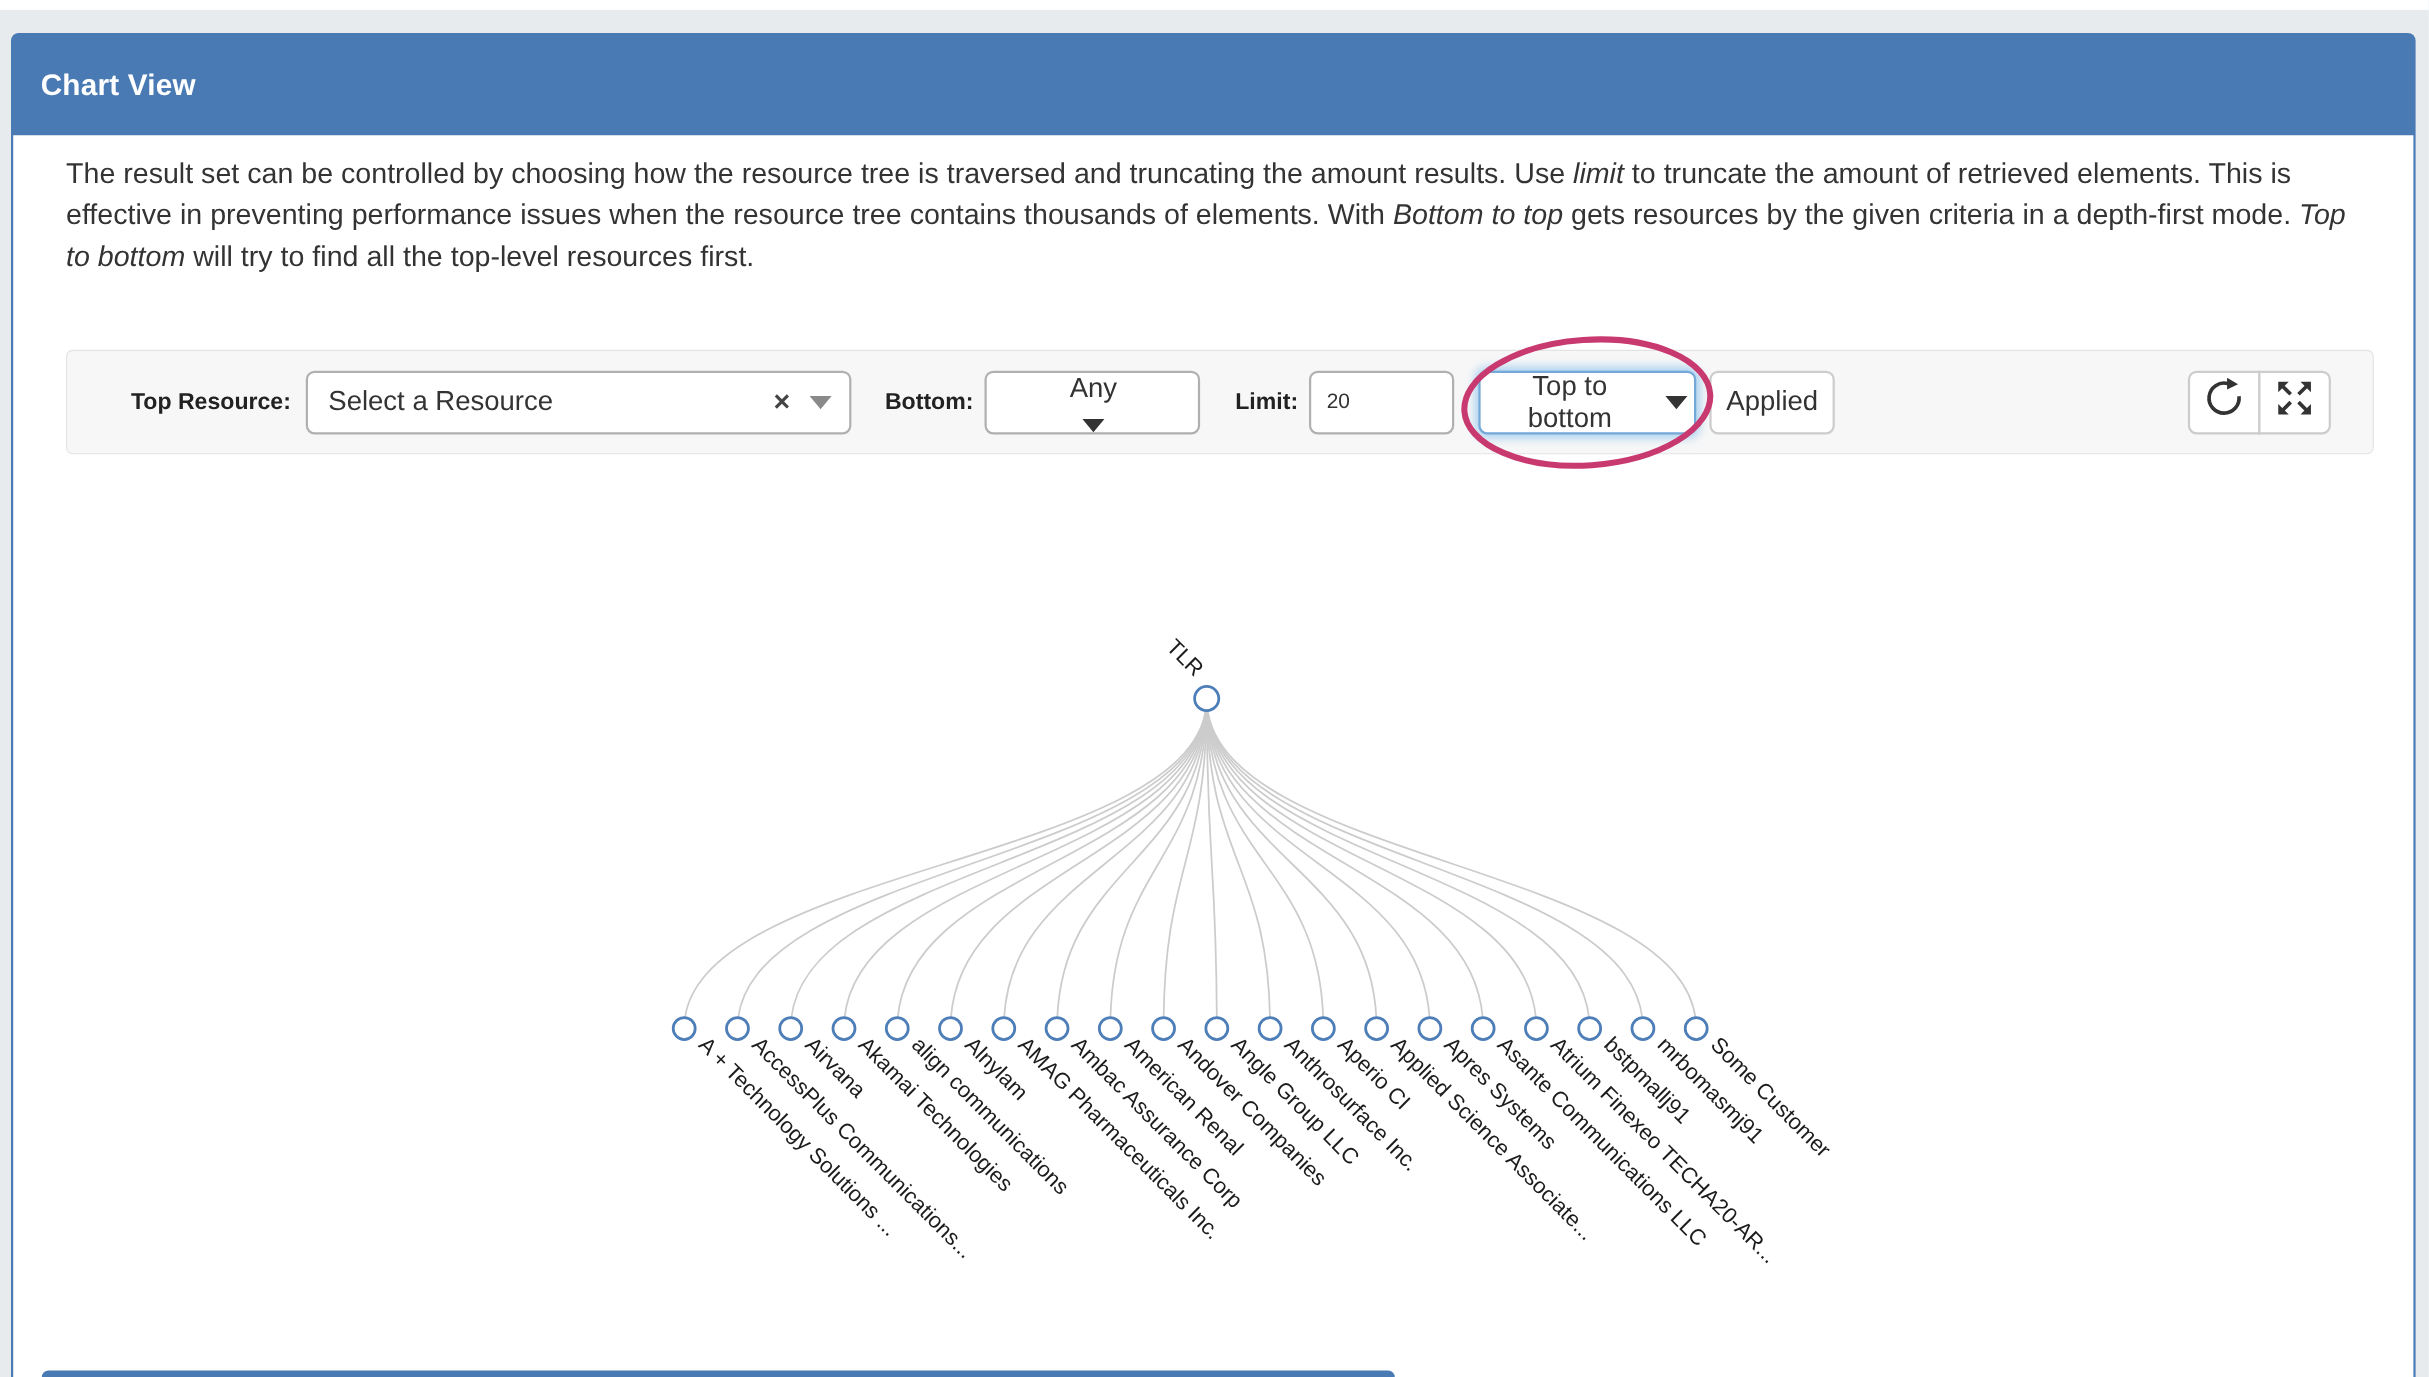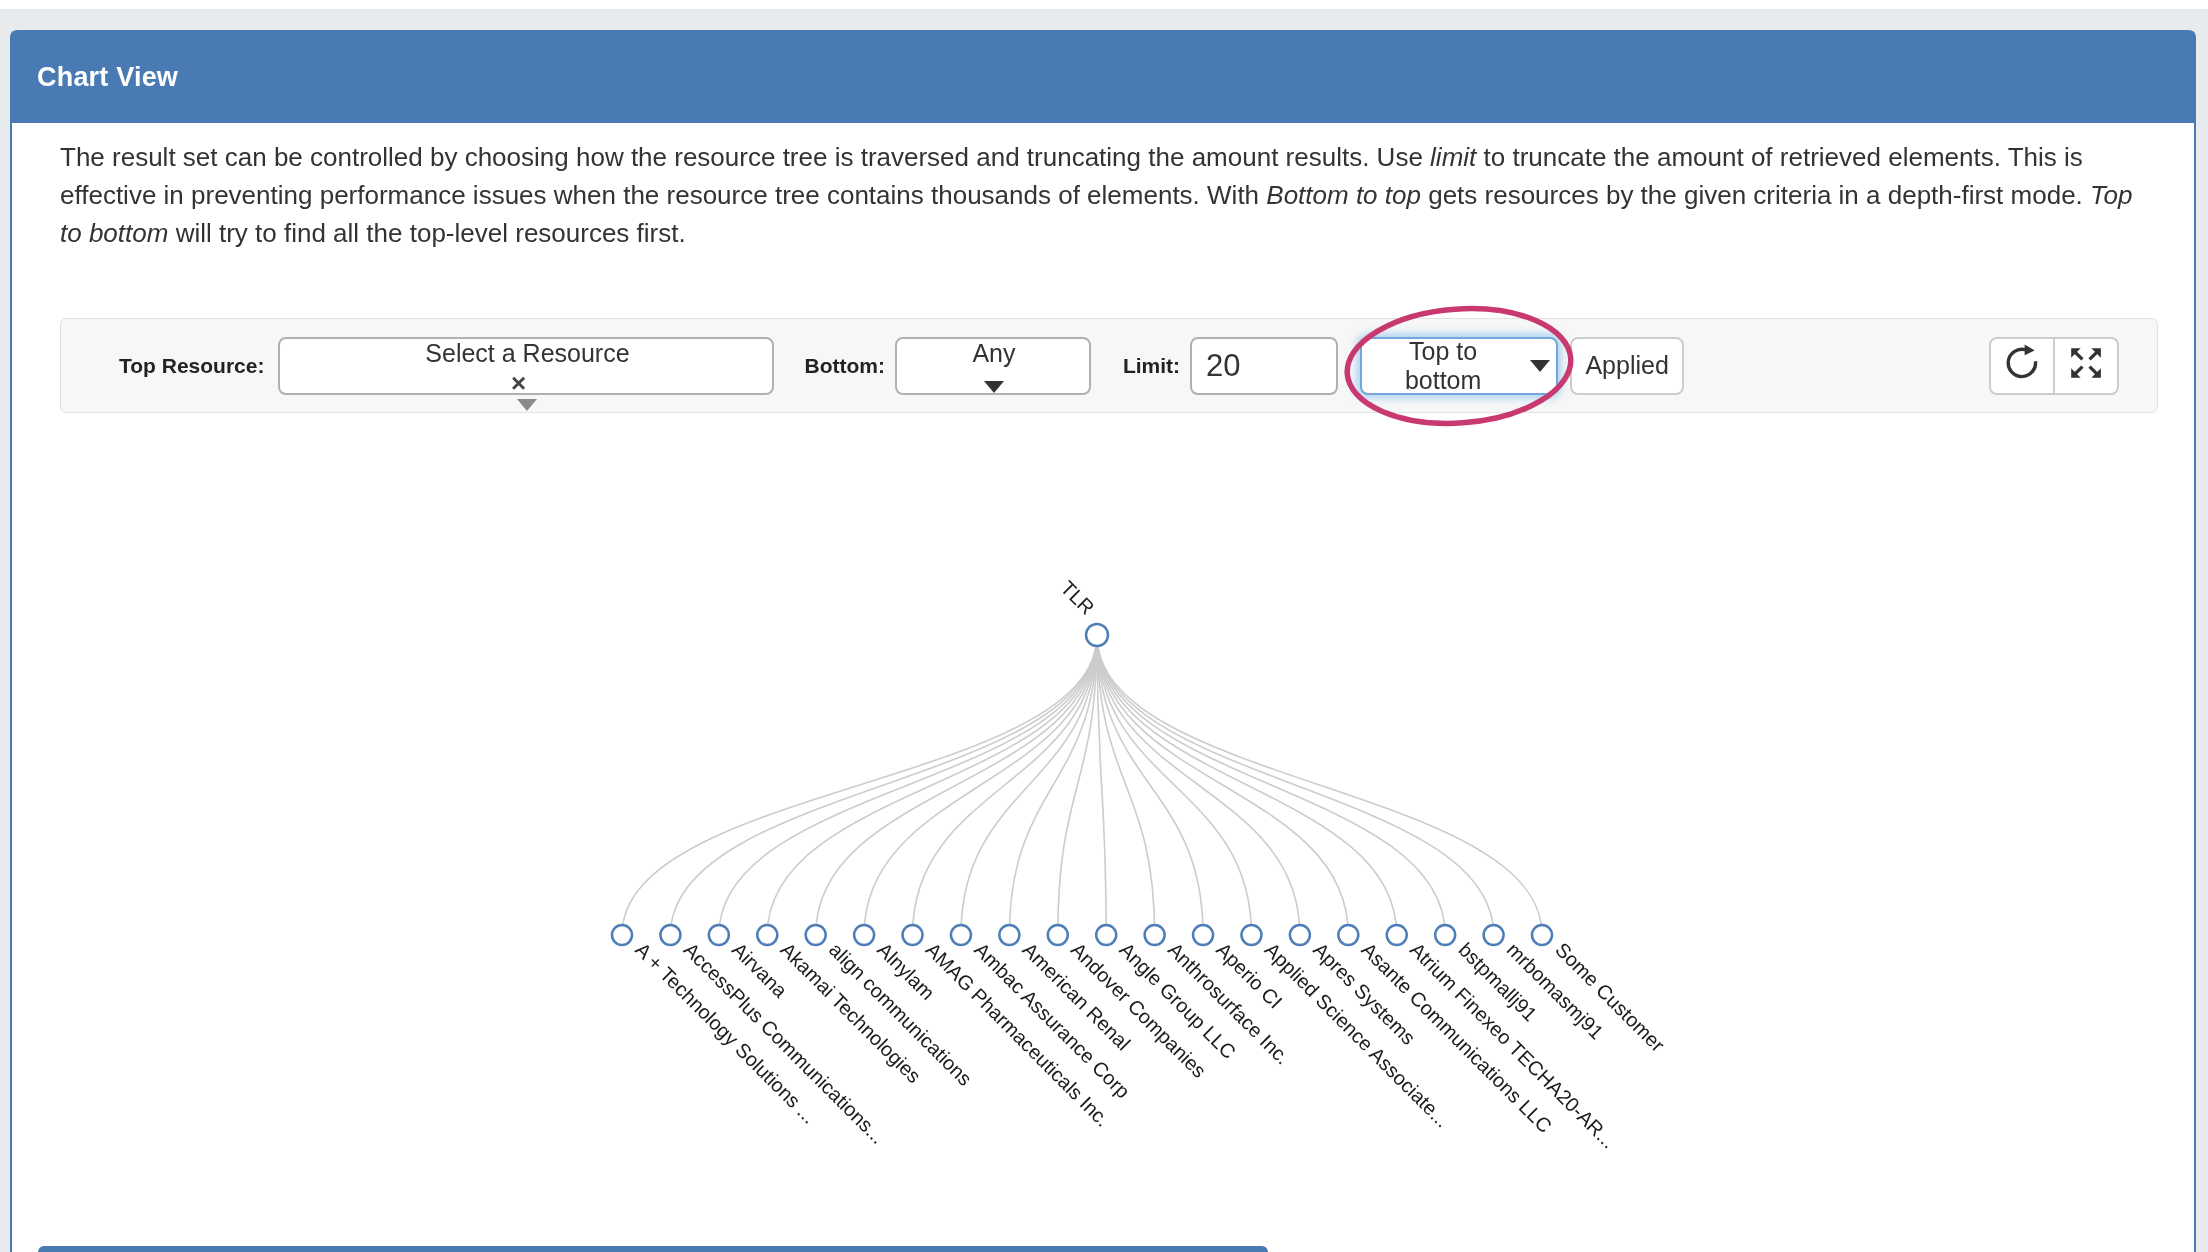--- a/index.html
+++ b/index.html
@@ -27,29 +27,29 @@
     margin-top:66px;height:93px;background:#f7f7f7;
     border:1px solid #e3e3e3;border-radius:6px;
     display:flex;align-items:center;padding:0 38px 0 58px;
     position:relative;
   }
   .tb-label{font-size:21px;font-weight:bold;color:#222;white-space:nowrap;}
   .ctrl{
     height:58px;background:#fff;border:2px solid #b0b0b0;border-radius:8px;
     display:flex;align-items:center;font-size:25px;color:#333;box-sizing:border-box;
   }
-  .sel-resource{width:496px;margin-left:14px;padding:0 16px 0 18px;flex-direction:column;}
+  .sel-resource{width:496px;margin-left:14px;padding:0 16px 0 18px;}
   .sel-resource .val{flex:1;color:#333;}
   .clear-x{color:#444;font-size:26px;font-weight:bold;margin-right:18px;cursor:pointer;}
   .caret{width:0;height:0;border-left:10px solid transparent;border-right:10px solid transparent;border-top:12px solid #8a8a8a;}
   .caret.dark{border-top-color:#333;}
   .sel-any{width:196px;margin-left:10px;padding:0 16px 0 18px;justify-content:space-between;flex-direction:column;}
   .gap-section{margin-left:30px;}
   .gap-limit{margin-left:32px;}
-  .limit-input{width:148px;margin-left:10px;padding:0 14px;border:2px solid #b0b0b0;border-radius:8px;height:58px;font-size:31px;color:#333;box-sizing:border-box;background:#fff;font-family:inherit;}
+  .limit-input{width:132px;margin-left:10px;padding:0 14px;border:2px solid #b0b0b0;border-radius:8px;height:58px;font-size:19px;color:#333;box-sizing:border-box;background:#fff;font-family:inherit;}
   .dir-wrap{position:relative;margin-left:22px;}
   .btn{
     height:58px;background:#fff;border:2px solid #cccccc;border-radius:8px;
     display:flex;align-items:center;justify-content:center;
     font-size:25px;color:#333;box-sizing:border-box;cursor:pointer;font-family:inherit;
   }
   .btn-direction{
     width:198px;border-color:#74a8d8;
     box-shadow:0 0 9px 3px rgba(102,175,233,.55);
     gap:12px;

